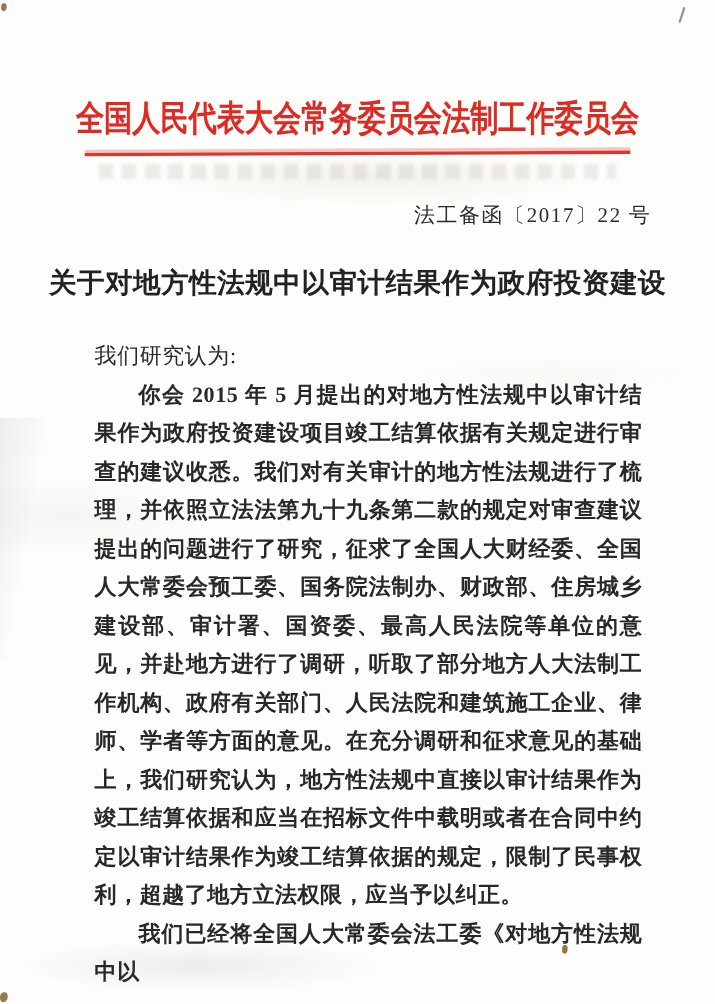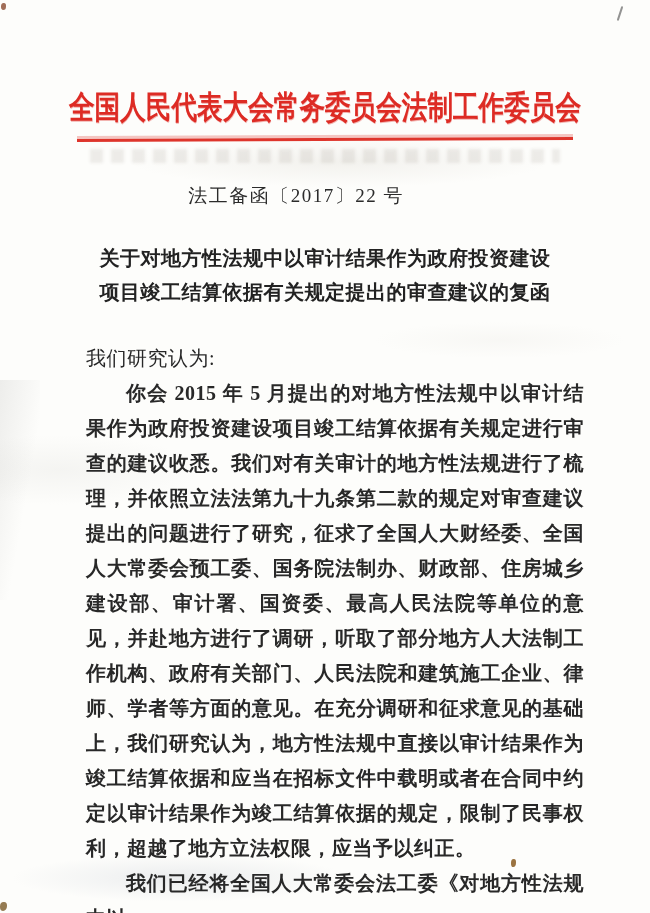--- a/index.html
+++ b/index.html
@@ -50,29 +50,29 @@
     height: 14px;
     margin: 8px auto 0 auto;
     opacity: 0.45;
     filter: blur(1.6px);
     background: repeating-linear-gradient(90deg,
       rgba(125,115,102,0.28) 0 13px, transparent 13px 21px);
   }
   .doc-number {
     margin-top: 20px;
     padding-right: 58px;
-    text-align: center;
+    text-align: right;
     font-size: 19px;
     letter-spacing: 1.5px;
     color: #2b2b2b;
   }
   .doc-title {
     margin-top: 32px;
     text-align: center;
-    font-size: 20px;
+    font-size: 25px;
     font-weight: bold;
     line-height: 34px;
     letter-spacing: 0.5px;
     color: #222;
   }
   .body-block {
     margin: 32px 66px 0 86px;
     width: 498px;
     font-size: 20px;
     line-height: 35px;
@@ -108,21 +108,20 @@
   <div class="letterhead">全国人民代表大会常务委员会法制工作委员会</div>
 
   <div class="red-rule"></div>
 
   <div class="ghost-strip"></div>
 
   <div class="doc-number">法工备函〔2017〕22 号</div>
 
   <div class="doc-title">
     <div>关于对地方性法规中以审计结果作为政府投资建设</div>
-    <div>项目竣工结算依据有关规定提出的审查建议的复函</div>
   </div>
 
   <div class="body-block">
     <p class="salutation">我们研究认为:</p>
     <p class="para">你会 2015 年 5 月提出的对地方性法规中以审计结果作为政府投资建设项目竣工结算依据有关规定进行审查的建议收悉。我们对有关审计的地方性法规进行了梳理，并依照立法法第九十九条第二款的规定对审查建议提出的问题进行了研究，征求了全国人大财经委、全国人大常委会预工委、国务院法制办、财政部、住房城乡建设部、审计署、国资委、最高人民法院等单位的意见，并赴地方进行了调研，听取了部分地方人大法制工作机构、政府有关部门、人民法院和建筑施工企业、律师、学者等方面的意见。在充分调研和征求意见的基础上，我们研究认为，地方性法规中直接以审计结果作为竣工结算依据和应当在招标文件中载明或者在合同中约定以审计结果作为竣工结算依据的规定，限制了民事权利，超越了地方立法权限，应当予以纠正。</p>
     <p class="para">我们已经将全国人大常委会法工委《对地方性法规中以</p>
   </div>
 
   <div class="speck speck-tl"></div>
   <div class="speck speck-tr"></div>

